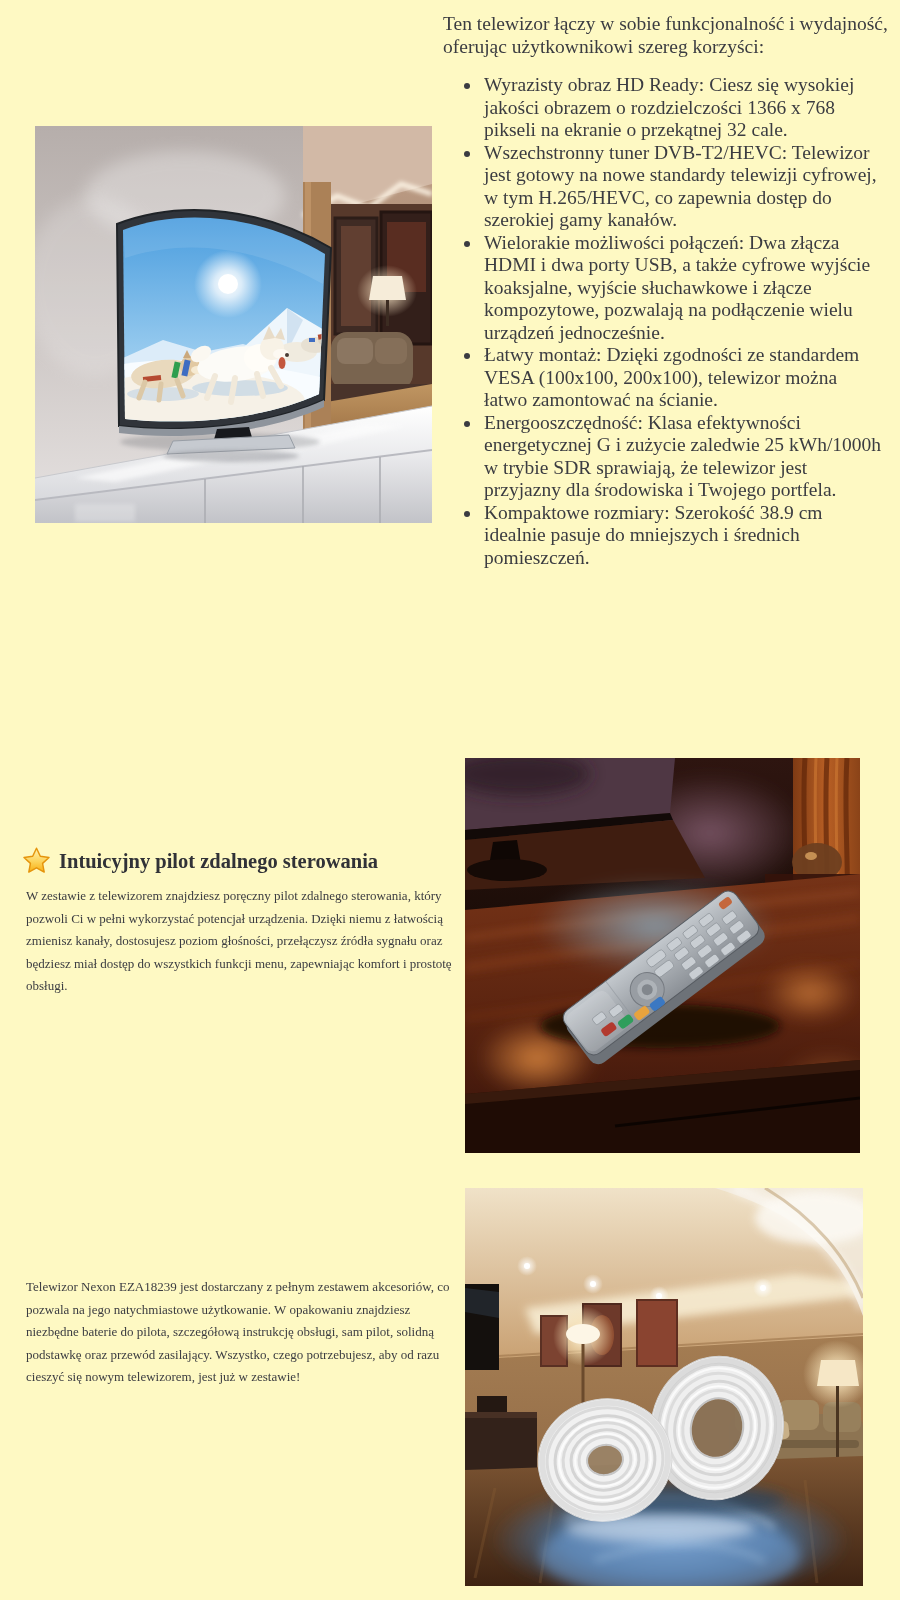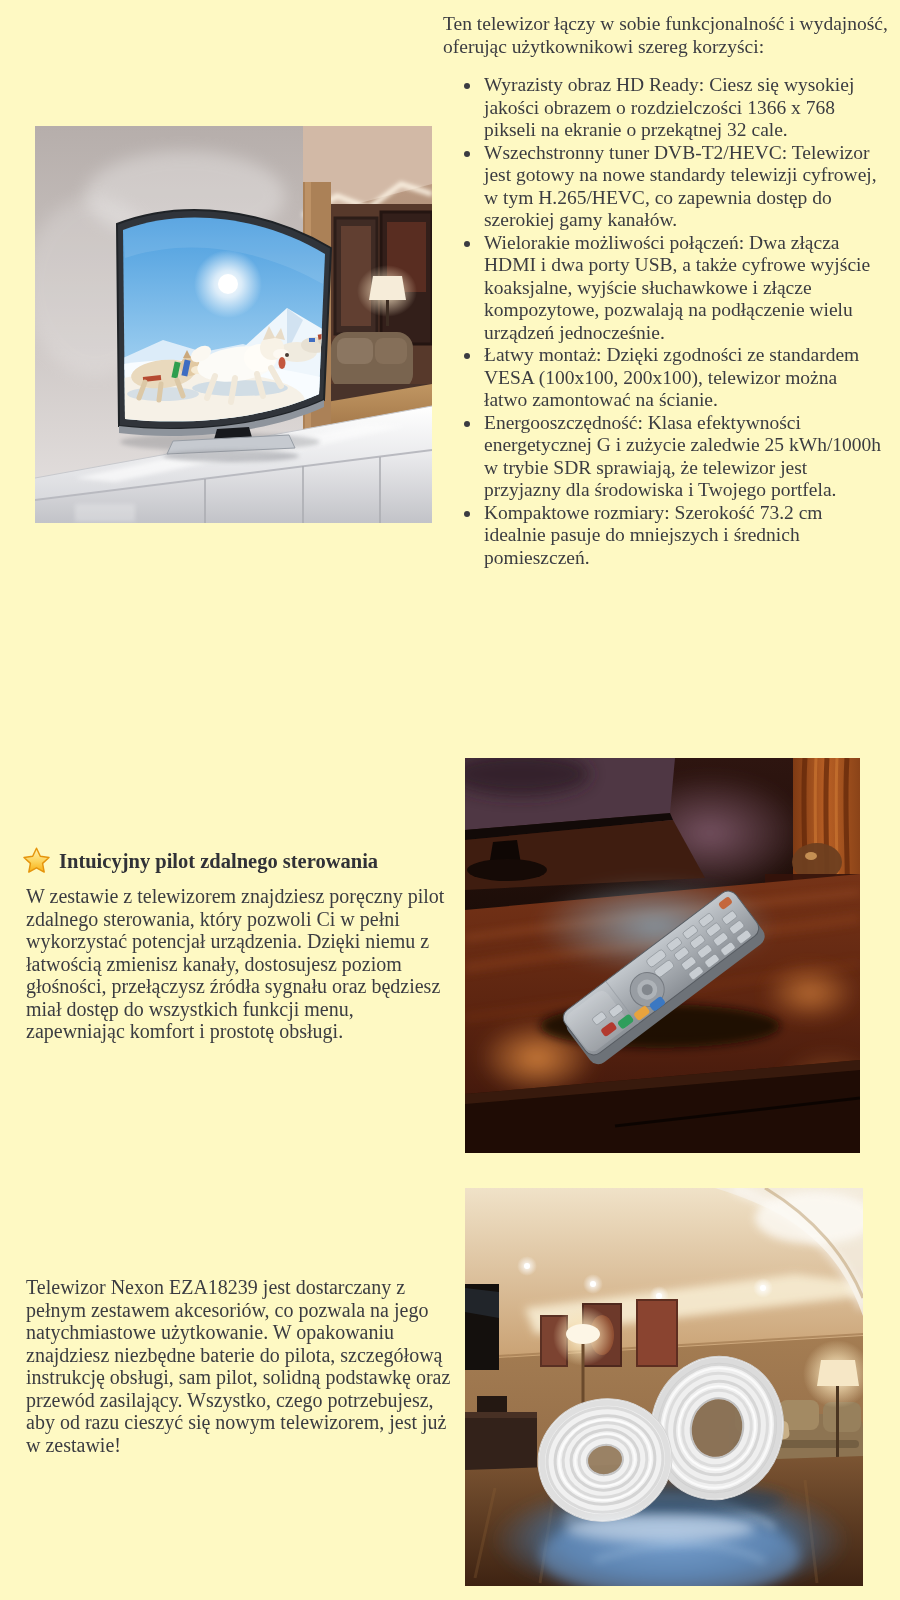--- a/index.html
+++ b/index.html
@@ -21,21 +21,21 @@
   
   .left-sec { left:22px; width:432px; }
   #remote-text { top:846px; }
   #kit-text { top:1264px; }
   .sec-heading {
     display:flex; align-items:center; gap:8px; margin:0;
     font-size:20.5px; font-weight:bold; color:#313237; line-height:28px;
   }
   .star-wrap { width:29px; height:29px; flex:0 0 auto; }
   .star-wrap svg { display:block; }
-  .sec-para { font-size:20px; line-height:22.5px; margin:10px 0 0 4px; }
+  .sec-para { font-size:13px; line-height:22.5px; margin:10px 0 0 4px; }
   #kit-text .sec-para { margin-top:12px; }
 
   
   #tv-image    { left:35px;  top:126px;  width:397px; height:397px; }
   #remote-image{ left:465px; top:758px;  width:395px; height:395px; }
   #kit-image   { left:465px; top:1188px; width:398px; height:398px; }
 </style>
 </head>
 <body>
 
@@ -185,21 +185,21 @@
   </figure>
 
   <div class="abs" id="overview-text">
     <p>Ten telewizor łączy w sobie funkcjonalność i wydajność, oferując użytkownikowi szereg korzyści:</p>
     <ul>
       <li>Wyrazisty obraz HD Ready: Ciesz się wysokiej jakości obrazem o rozdzielczości 1366 x 768 pikseli na ekranie o przekątnej 32 cale.</li>
       <li>Wszechstronny tuner DVB-T2/HEVC: Telewizor jest gotowy na nowe standardy telewizji cyfrowej, w tym H.265/HEVC, co zapewnia dostęp do szerokiej gamy kanałów.</li>
       <li>Wielorakie możliwości połączeń: Dwa złącza HDMI i dwa porty USB, a także cyfrowe wyjście koaksjalne, wyjście słuchawkowe i złącze kompozytowe, pozwalają na podłączenie wielu urządzeń jednocześnie.</li>
       <li>Łatwy montaż: Dzięki zgodności ze standardem VESA (100x100, 200x100), telewizor można łatwo zamontować na ścianie.</li>
       <li>Energooszczędność: Klasa efektywności energetycznej G i zużycie zaledwie 25 kWh/1000h w trybie SDR sprawiają, że telewizor jest przyjazny dla środowiska i Twojego portfela.</li>
-      <li>Kompaktowe rozmiary: Szerokość 73.2 cm idealnie pasuje do mniejszych i średnich pomieszczeń.</li>
+      <li>Kompaktowe rozmiary: Szerokość 38.9 cm idealnie pasuje do mniejszych i średnich pomieszczeń.</li>
     </ul>
   </div>
 
   <div class="abs left-sec" id="remote-text">
     <h2 class="sec-heading">
       <span class="star-wrap">
         <svg viewBox="0 0 32 32" width="29" height="29">
           <defs>
               <linearGradient id="starg" x1="0" y1="0" x2="0" y2="1">
             <stop offset="0" stop-color="#fff3b0"></stop>

